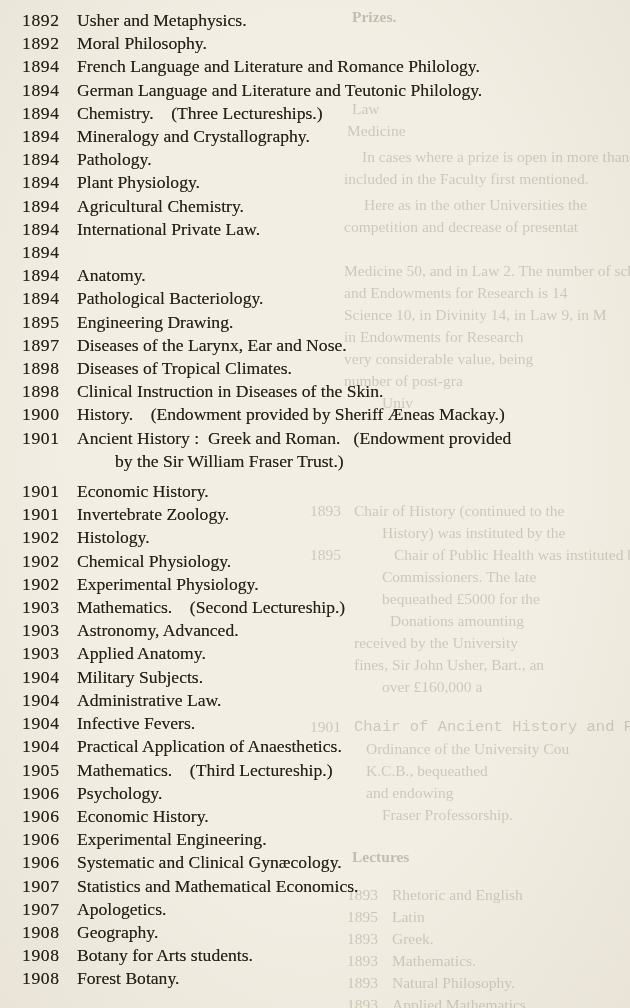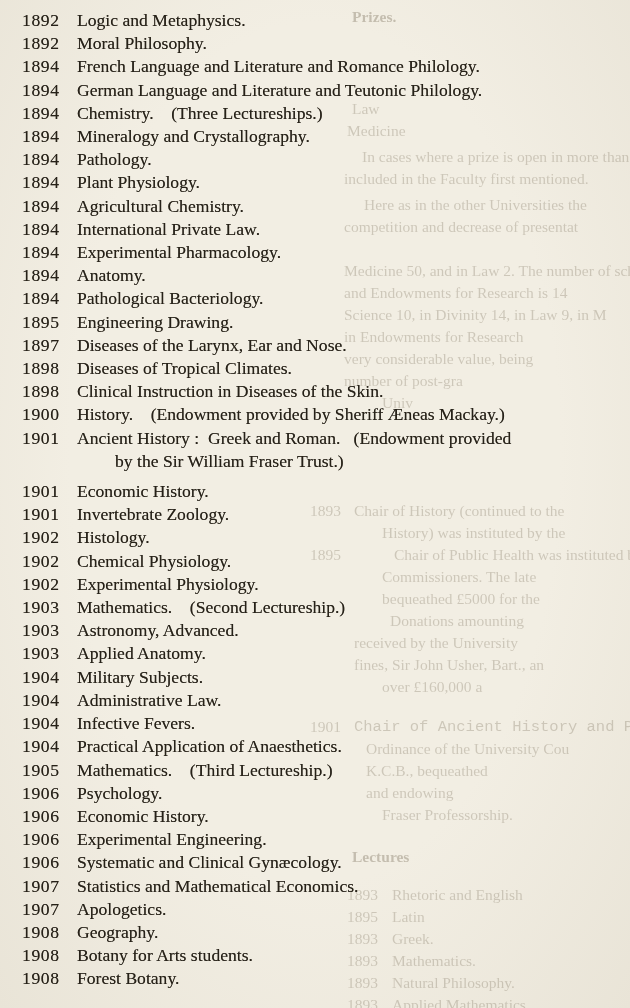--- a/index.html
+++ b/index.html
@@ -86,21 +86,21 @@
       <span class="bfrag" style="left: 347px; top: 952px;">1893</span>
       <span class="bfrag" style="left: 392px; top: 952px;">Mathematics.</span>
       <span class="bfrag" style="left: 347px; top: 974px;">1893</span>
       <span class="bfrag" style="left: 392px; top: 974px;">Natural Philosophy.</span>
       <span class="bfrag" style="left: 347px; top: 996px;">1893</span>
       <span class="bfrag" style="left: 392px; top: 996px;">Applied Mathematics.</span>
     </div>
   <div class="entries">
       <div class="entry">
         <span class="year">1892</span>
-        <span class="tblock"><div>Logic and Metaphysics.</div></span>
+        <span class="tblock"><div>Usher and Metaphysics.</div></span>
       </div>
       <div class="entry">
         <span class="year">1892</span>
         <span class="tblock"><div>Moral Philosophy.</div></span>
       </div>
       <div class="entry">
         <span class="year">1894</span>
         <span class="tblock"><div>French Language and Literature and Romance Philology.</div></span>
       </div>
       <div class="entry">
@@ -126,21 +126,20 @@
       <div class="entry">
         <span class="year">1894</span>
         <span class="tblock"><div>Agricultural Chemistry.</div></span>
       </div>
       <div class="entry">
         <span class="year">1894</span>
         <span class="tblock"><div>International Private Law.</div></span>
       </div>
       <div class="entry">
         <span class="year">1894</span>
-        <span class="tblock"><div>Experimental Pharmacology.</div></span>
       </div>
       <div class="entry">
         <span class="year">1894</span>
         <span class="tblock"><div>Anatomy.</div></span>
       </div>
       <div class="entry">
         <span class="year">1894</span>
         <span class="tblock"><div>Pathological Bacteriology.</div></span>
       </div>
       <div class="entry">

